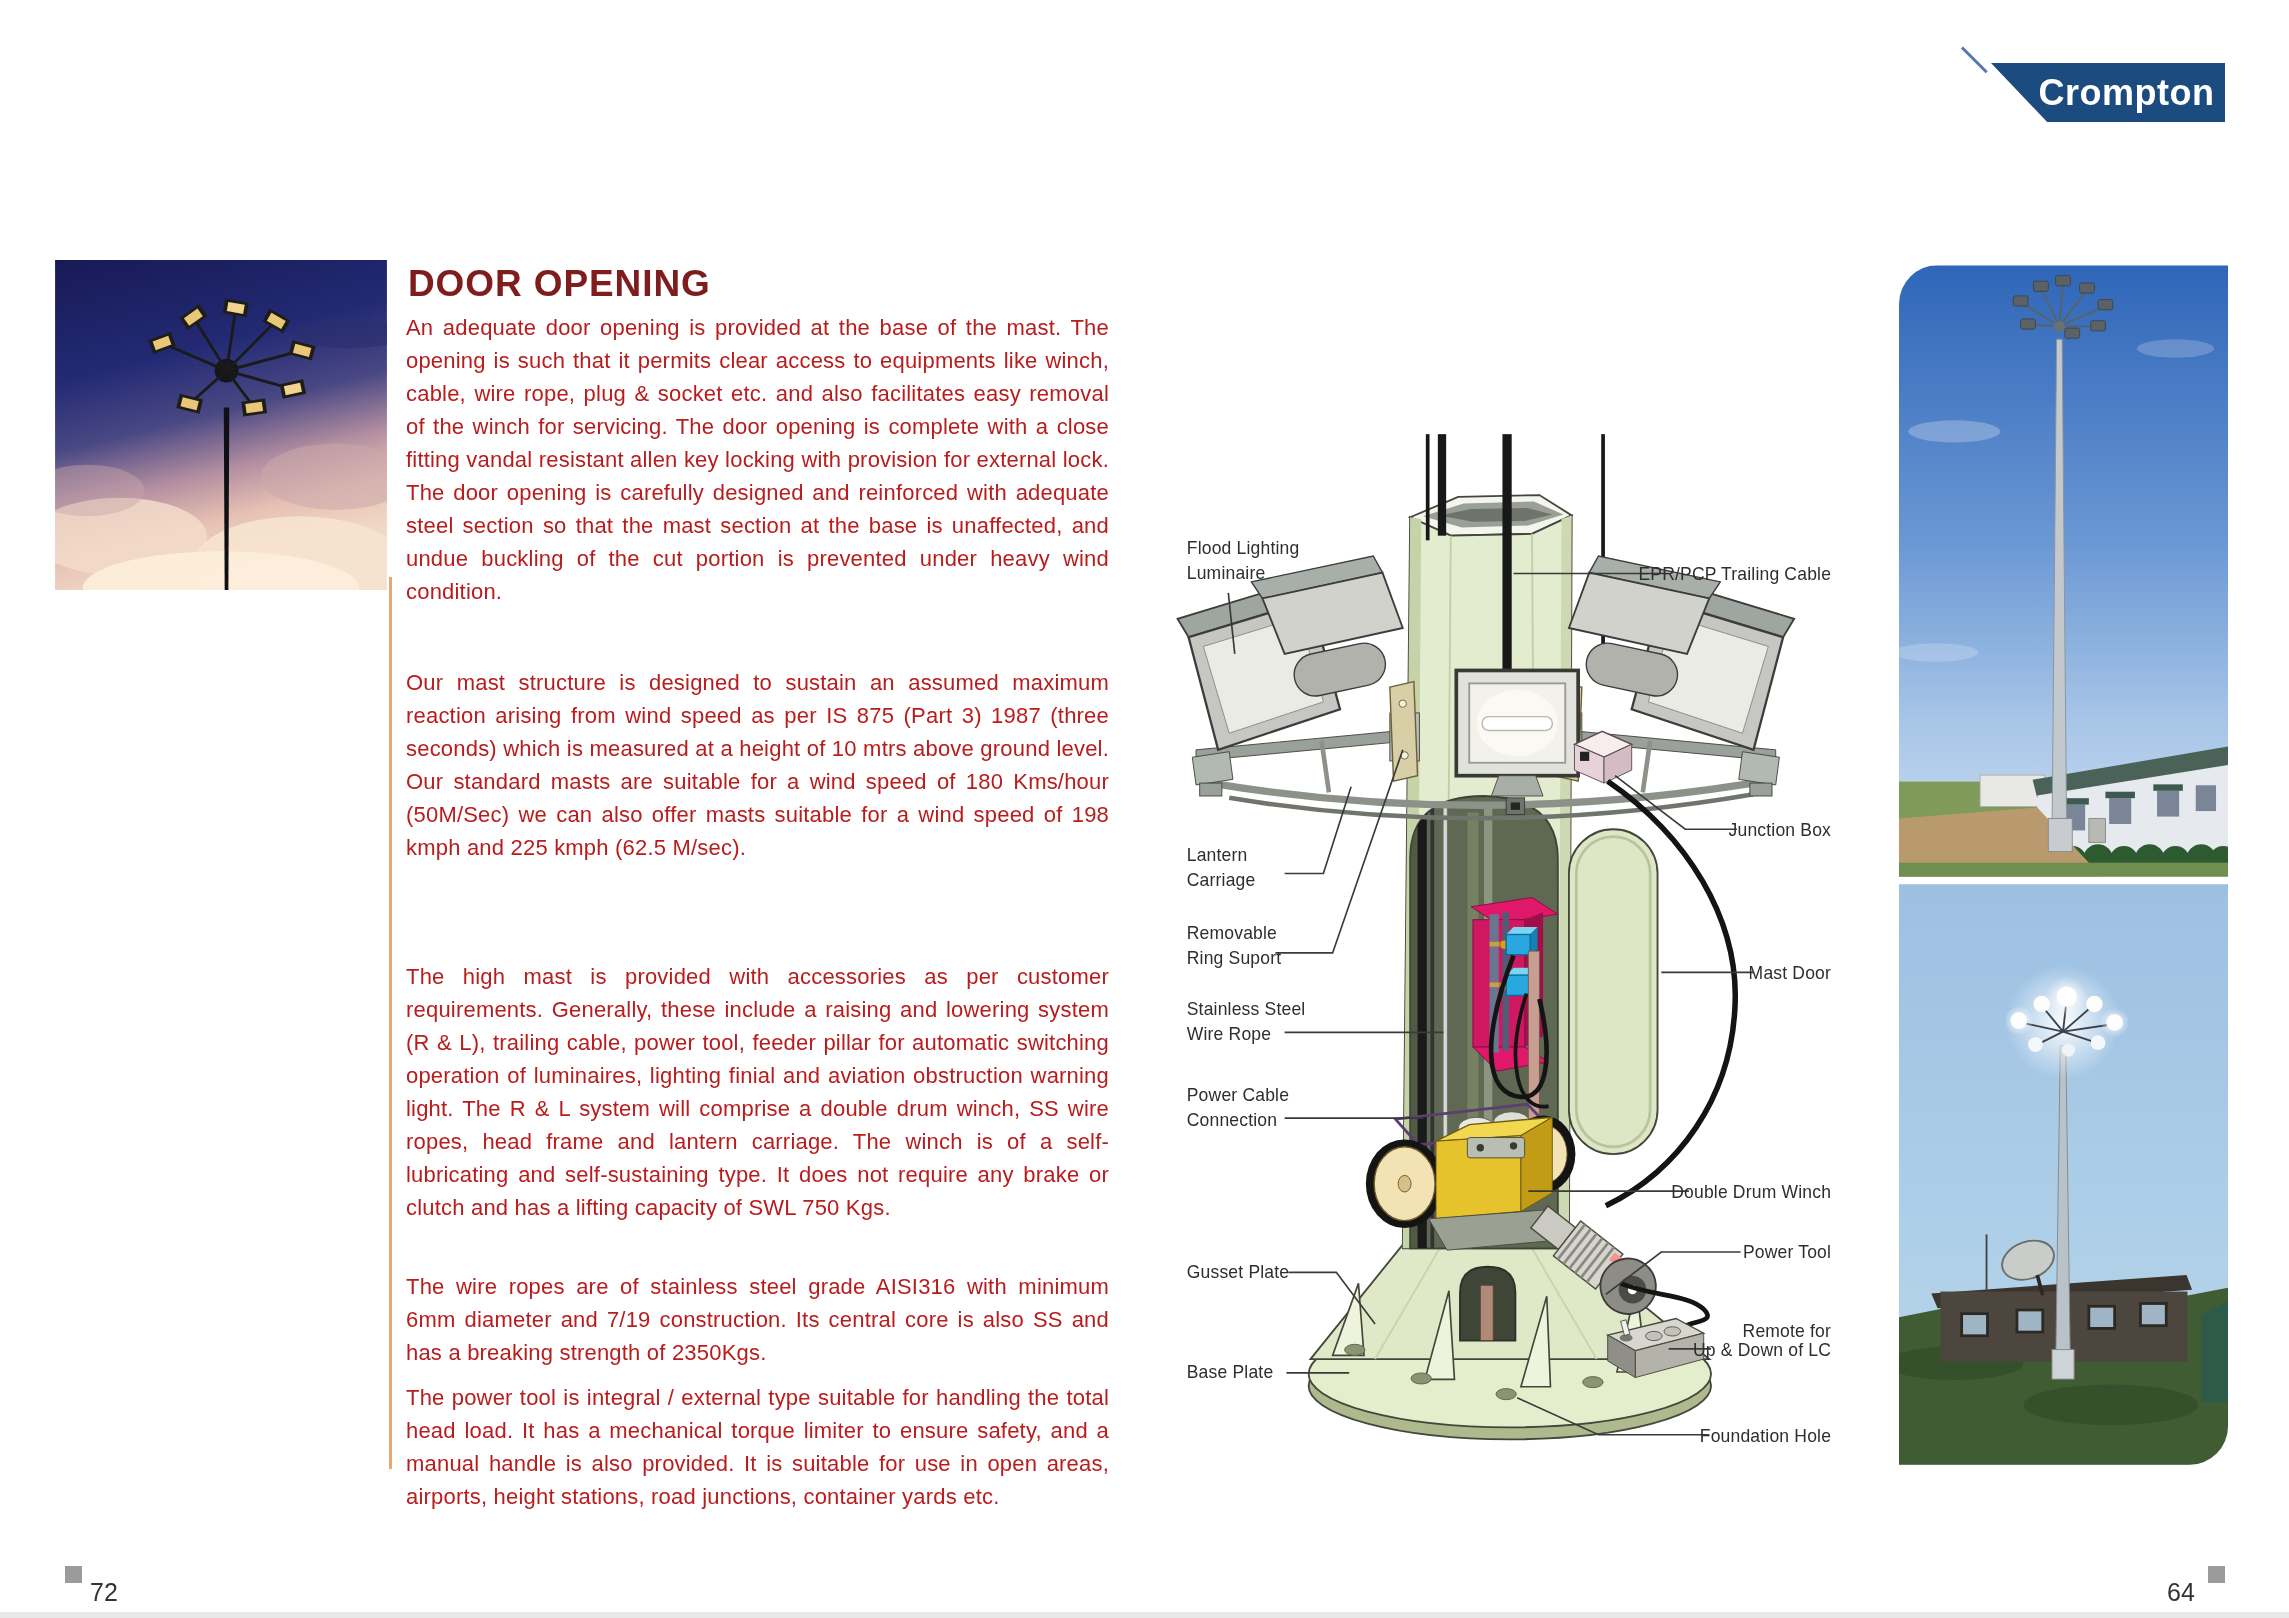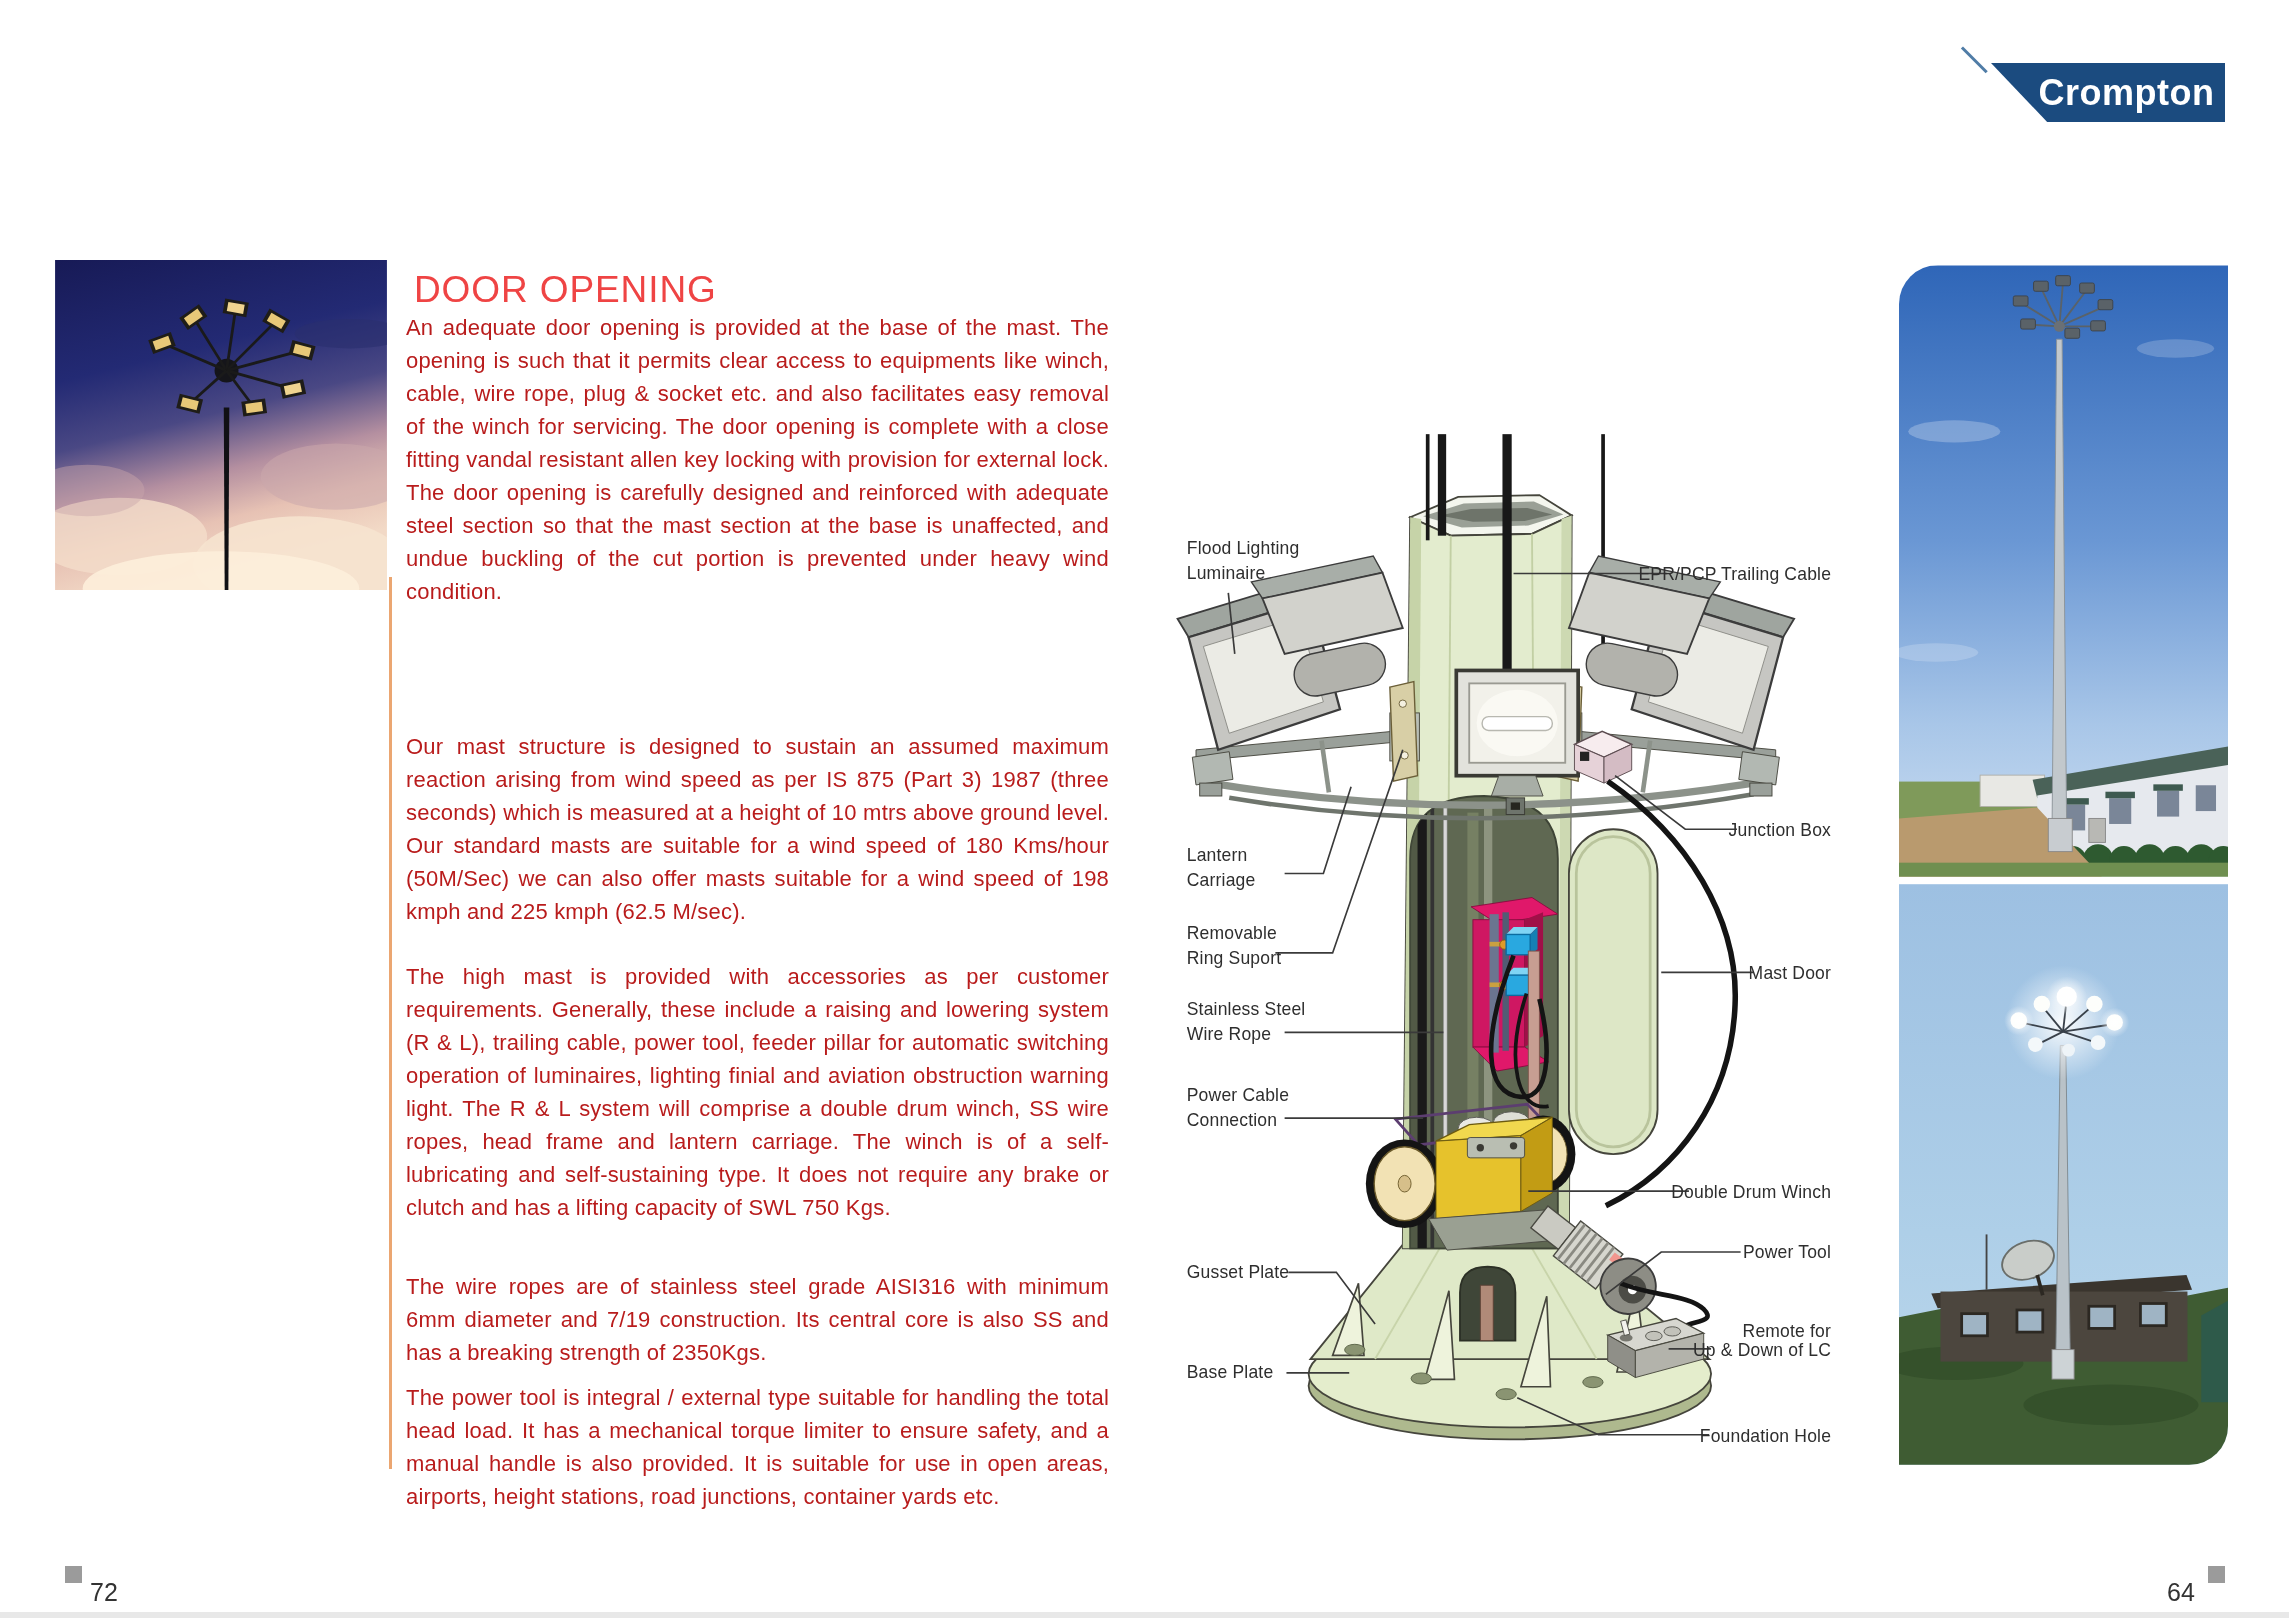--- a/index.html
+++ b/index.html
@@ -12,21 +12,21 @@
   .logo-slash{position:absolute;left:1962px;top:46px;width:35px;height:2.8px;background:#4f7ca6;
               transform:rotate(45deg);transform-origin:left center;}
   
   .photo{position:absolute;overflow:hidden;}
   #photo-left{left:55px;top:260px;width:332px;height:330px;}
   #photo-right-top{left:1899px;top:265px;width:329px;height:612px;border-radius:39px 0 0 0;}
   #photo-right-bottom{left:1899px;top:884px;width:329px;height:581px;border-radius:0 0 39px 0;}
   .vrule{position:absolute;left:389px;top:577px;width:2.8px;height:892px;background:#eba671;}
   
   .tcol{position:absolute;left:406px;width:703px;}
-  h2.sec{margin:8px;font-size:37px;font-weight:400;color:#ef4444;letter-spacing:0.9px;}
+  h2.sec{margin:2px;font-size:37px;font-weight:700;color:#7f1d1d;letter-spacing:0.9px;}
   p.body{margin:0;font-size:22px;line-height:33px;color:#b91c1c;text-align:justify;letter-spacing:0.2px;}
   
   #diagram{position:absolute;left:1172px;top:434px;width:720px;height:1108px;}
   #diagram text{font-family:"Liberation Sans", sans-serif;font-size:19px;font-weight:500;
                 fill:#2e2e2e;letter-spacing:.2px;}
   
   .pageno{position:absolute;font-size:25px;color:#333333;margin-top:16px;}
   .footmark{position:absolute;width:16.6px;height:16.6px;background:#9b9b9b;}
 </style>
 </head>
@@ -111,21 +111,21 @@
 
   <div class="vrule"></div>
 
   <div class="tcol" style="top:261px">
     <h2 class="sec">DOOR OPENING</h2>
   </div>
   <div class="tcol" style="top:311px">
     <p class="body">An adequate door opening is provided at the base of the mast. The opening is such that it permits clear access to equipments like winch, cable, wire rope, plug &amp; socket etc. and also facilitates easy removal of the winch for servicing. The door opening is complete with a close fitting vandal resistant allen key locking with provision for external lock. The door opening is carefully designed and reinforced with adequate steel section so that the mast section at the base is unaffected, and undue buckling of the cut portion is prevented under heavy wind condition.</p>
   </div>
 
-  <div class="tcol" style="top:730px">
+  <div class="tcol" style="top:666px">
     <p class="body">Our mast structure is designed to sustain an assumed maximum reaction arising from wind speed as per IS 875 (Part 3) 1987 (three seconds) which is measured at a height of 10 mtrs above ground level. Our standard masts are suitable for a wind speed of 180 Kms/hour (50M/Sec) we can also offer masts suitable for a wind speed of 198 kmph and 225 kmph (62.5 M/sec).</p>
   </div>
 
   <div class="tcol" style="top:960px">
     <p class="body">The high mast is provided with accessories as per customer requirements. Generally, these include a raising and lowering system (R &amp; L), trailing cable, power tool, feeder pillar for automatic switching operation of luminaires, lighting finial and aviation obstruction warning light. The R &amp; L system will comprise a double drum winch, SS wire ropes, head frame and lantern carriage. The winch is of a self-lubricating and self-sustaining type. It does not require any brake or clutch and has a lifting capacity of SWL 750 Kgs.</p>
   </div>
   <div class="tcol" style="top:1270px">
     <p class="body">The wire ropes are of stainless steel grade AISI316 with minimum 6mm diameter and 7/19 construction. Its central core is also SS and has a breaking strength of 2350Kgs.</p>
   </div>
   <div class="tcol" style="top:1381px">

